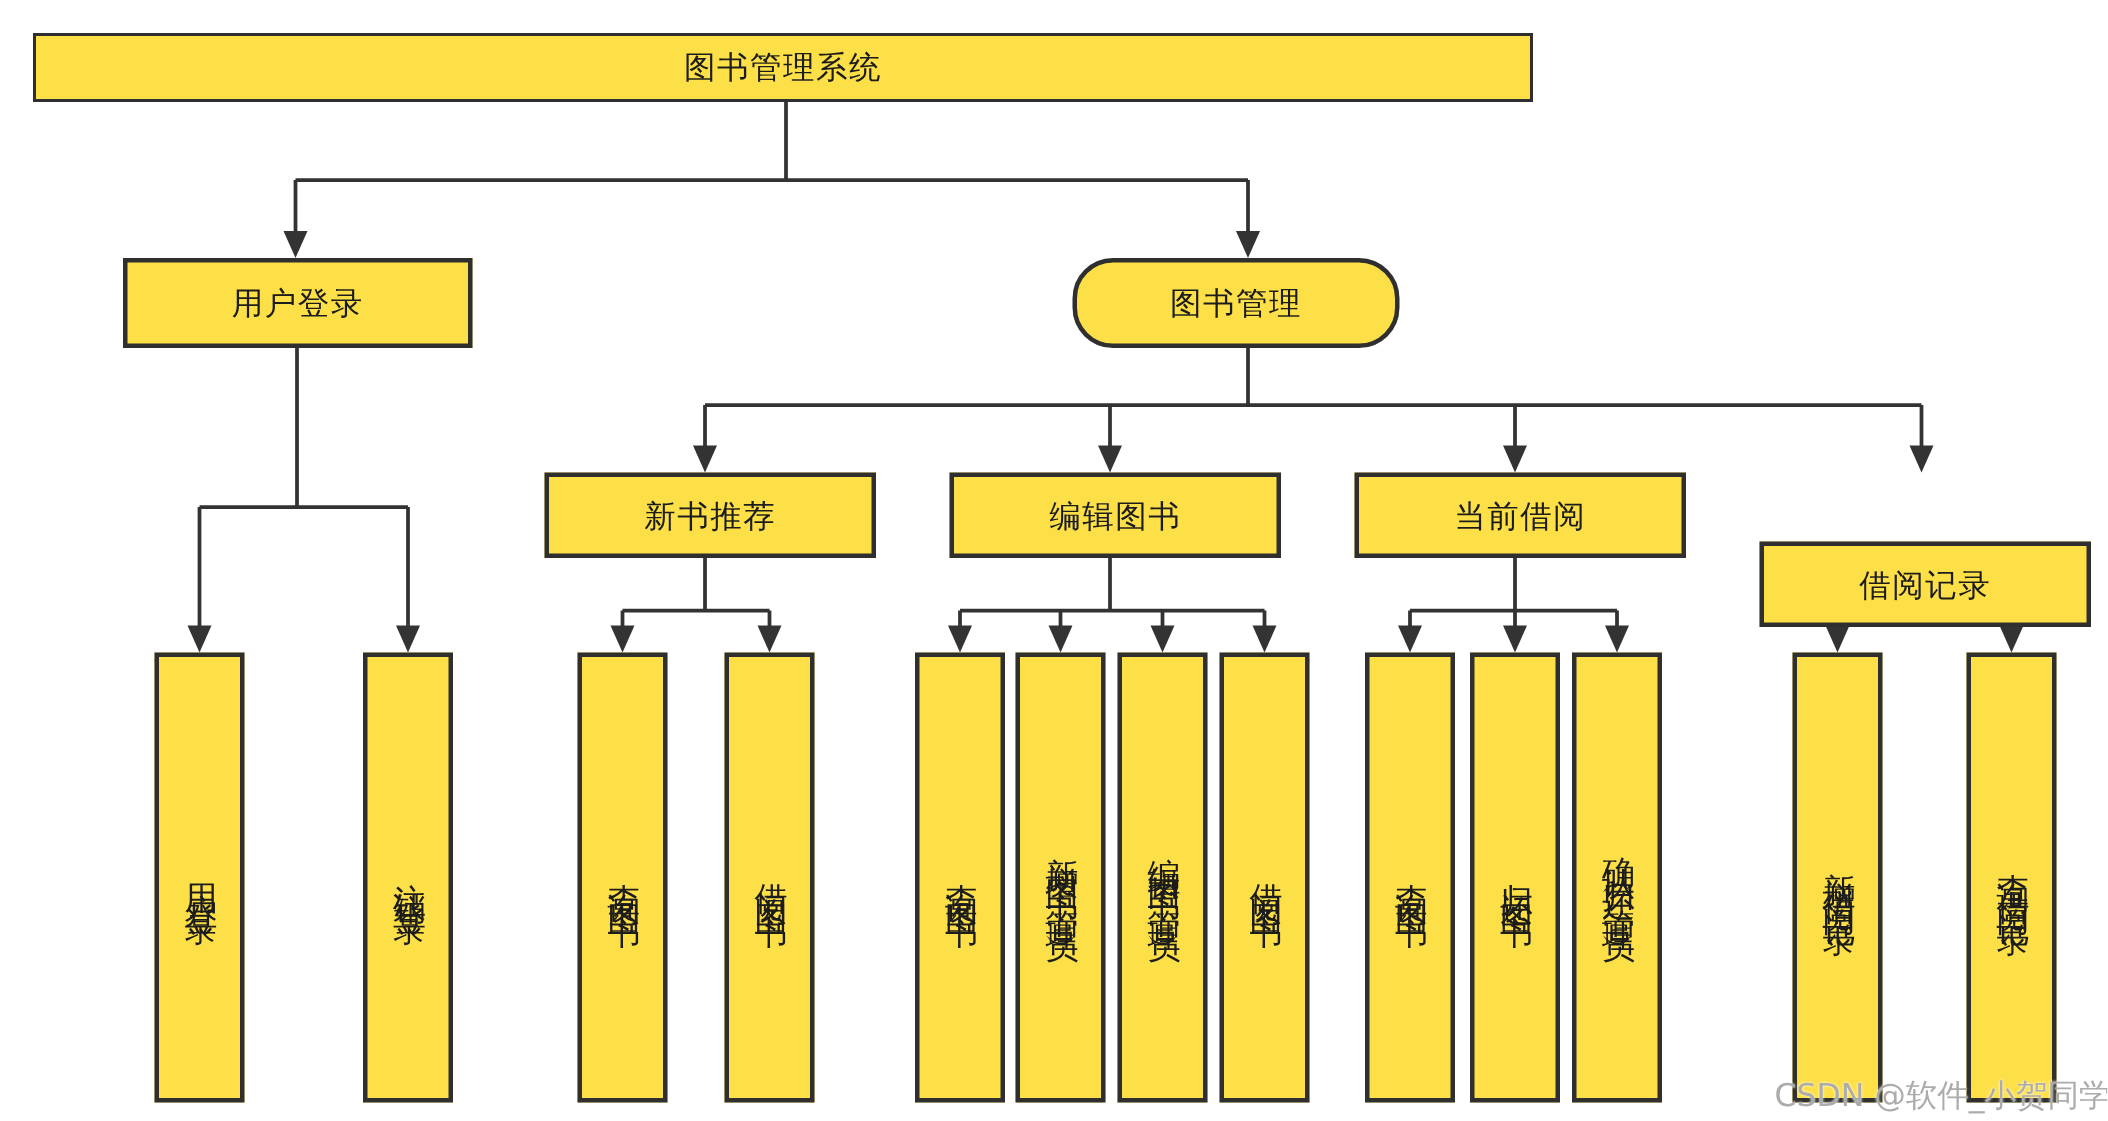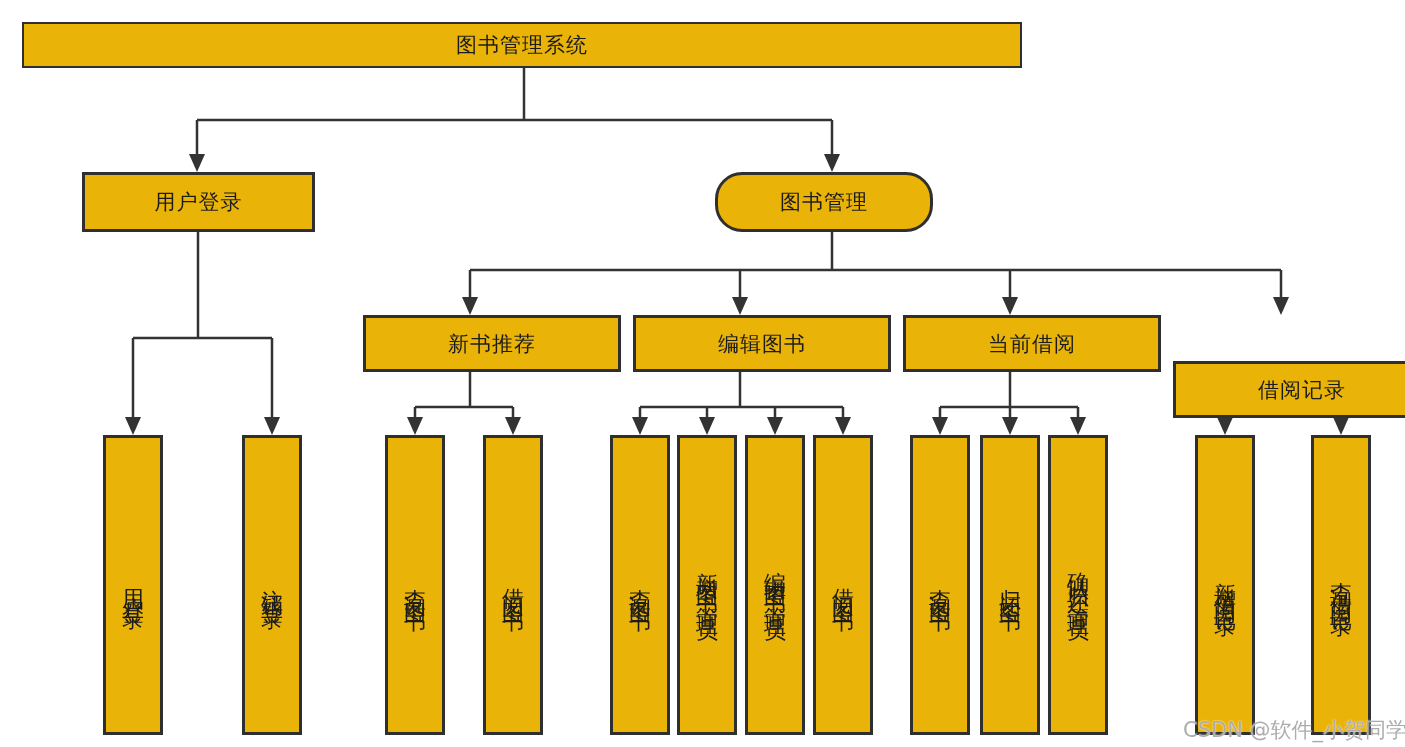--- a/index.html
+++ b/index.html
@@ -17,39 +17,39 @@
   }
   #connectors {
     position: absolute;
     left: 0;
     top: 0;
     z-index: 1;
   }
   .box {
     position: absolute;
     box-sizing: border-box;
-    background: #eab308;
+    background: #fde047;
     border: 3px solid #2f2f2f;
     display: flex;
     align-items: center;
     justify-content: center;
     color: #1c1c1c;
     z-index: 2;
   }
   .box-root {
     left: 22px; top: 22px; width: 1000px; height: 46px;
     border-width: 2px;
   }
   .box-h {
     font-size: 21px;
     letter-spacing: 1px;
     white-space: nowrap;
   }
   .box-l2 { top: 172px; height: 60px; }
-  .box-l3 { top: 315px; width: 258px; height: 57px; }
+  .box-l3 { top: 315px; width: 221px; height: 57px; }
   .leaf {
     top: 435px; width: 60px; height: 300px;
   }
   .leaf span {
     writing-mode: vertical-rl;
     text-orientation: mixed;
     font-size: 22px;
     letter-spacing: 7px;
     line-height: 1;
     white-space: nowrap;

